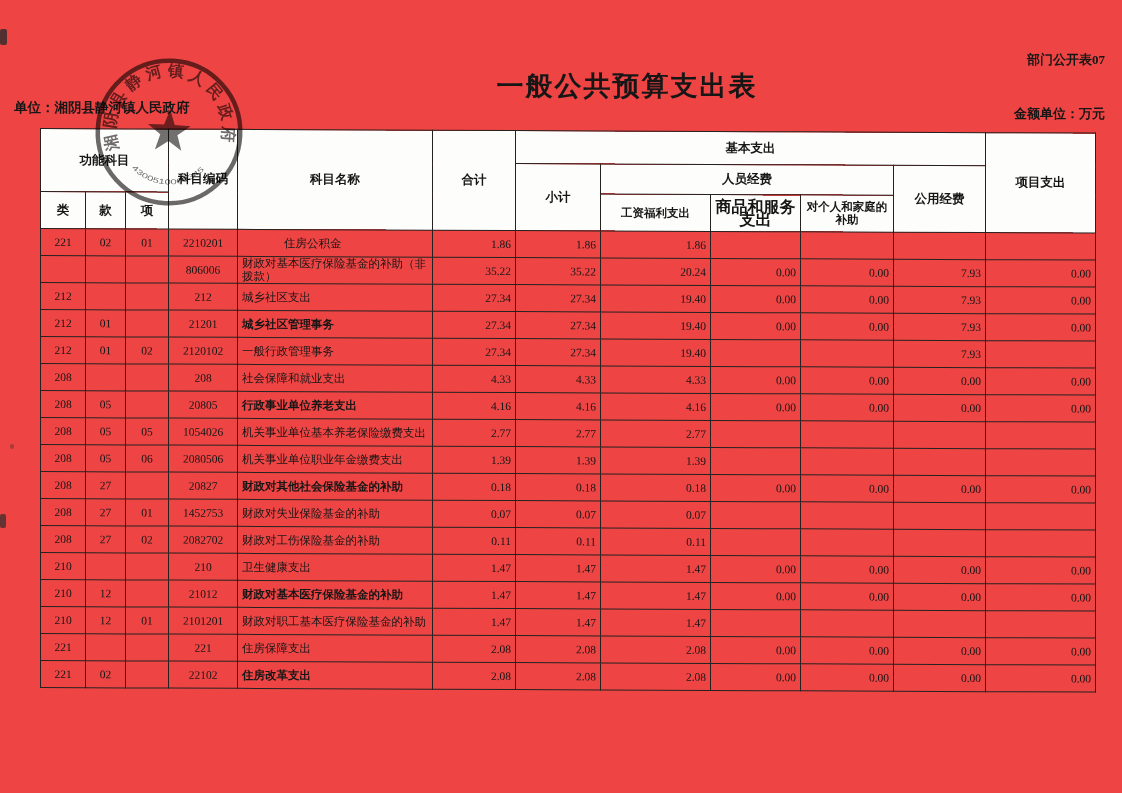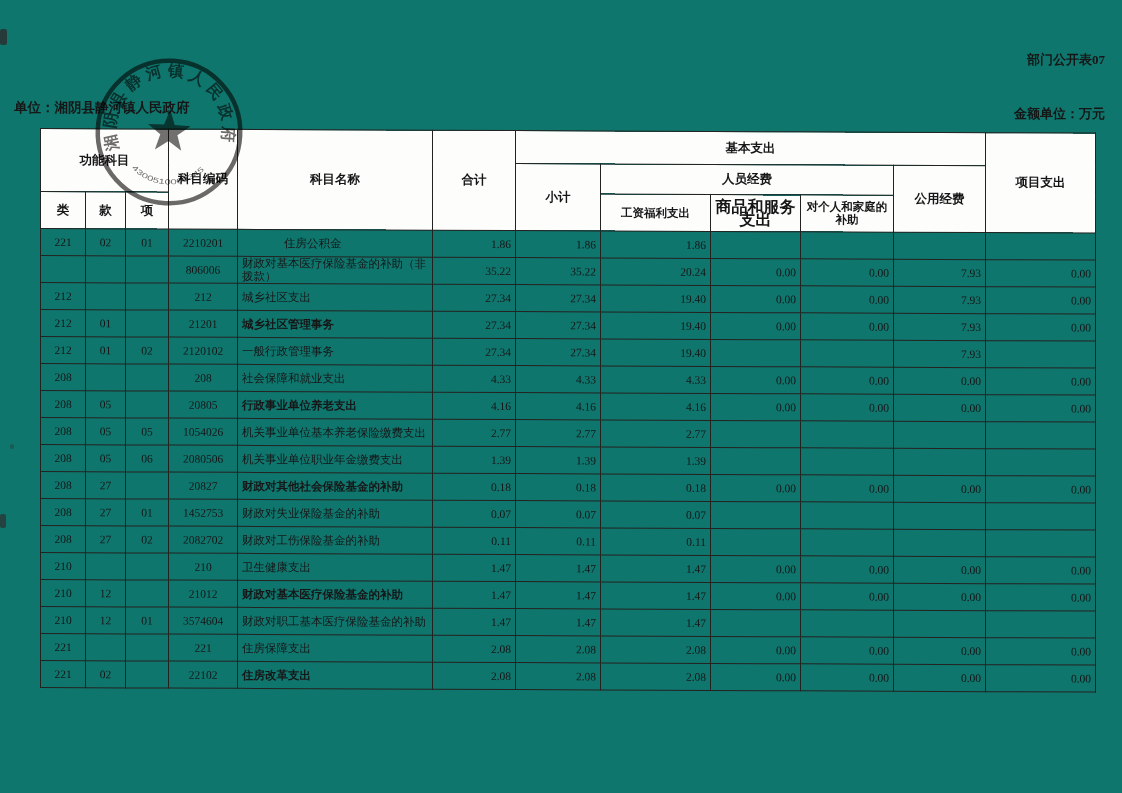--- a/index.html
+++ b/index.html
@@ -1,18 +1,18 @@
 <!DOCTYPE html>
 <html><head>
 <meta charset="utf-8">
 <style>
   html,body{margin:0;padding:0;background:#e8e8e6;}
   .page{
     position:relative; width:1122px; height:793px; margin:0 auto;
-    background:#0f766e; overflow:hidden;
+    background:#ef4444; overflow:hidden;
     font-family:"Liberation Serif", serif; color:#161616;
   }
   .form-number{position:absolute; top:51px; right:17px; font-size:13px; font-weight:bold;}
   .doc-title{position:absolute; top:68px; left:0; width:100%; box-sizing:border-box; padding-left:132px;
     text-align:center; font-size:27px; font-weight:bold; letter-spacing:2px; margin:0;}
   .unit-line{position:absolute; top:99px; left:14px; font-size:13.5px; font-weight:bold;}
   .amount-unit{position:absolute; top:105px; right:17px; font-size:13px; font-weight:bold;margin-left:23px;}
 
   table.bt{
     position:absolute; left:40px; top:128px; width:1055px;
@@ -38,20 +38,21 @@
   .a1{left:0; top:29px;  width:7px; height:16px; opacity:.8;}
   .a2{left:0; top:514px; width:6px; height:14px; opacity:.7;}
   .a3{left:10px; top:444px; width:4px; height:5px; opacity:.35;}
 </style>
 </head>
 <body>
 
 <div class="page" data-name="scanned-document-page">
 
   <div class="form-number" data-name="form-number-label">部门公开表07</div>
+  <h1 class="doc-title" data-name="page-title">一般公共预算支出表</h1>
   <div class="unit-line" data-name="unit-label">单位：湘阴县静河镇人民政府</div>
   <div class="amount-unit" data-name="amount-unit-label">金额单位：万元</div>
 
   <table class="bt" data-name="budget-expenditure-table">
     <colgroup>
       <col style="width:45px">
         <col style="width:40px">
         <col style="width:43px">
       <col style="width:69px">
         <col style="width:195px">
@@ -280,21 +281,21 @@
           <td data-name="cell-wage" class="num">1.47</td>
           <td data-name="cell-goods" class="num">0.00</td>
           <td data-name="cell-family" class="num">0.00</td>
           <td data-name="cell-public" class="num">0.00</td>
           <td data-name="cell-project" class="num">0.00</td>
         </tr>
         <tr data-name="table-row">
           <td data-name="cell-lei" class="ctr">210</td>
           <td data-name="cell-kuan" class="ctr">12</td>
           <td data-name="cell-xiang" class="ctr">01</td>
-          <td data-name="cell-code" class="ctr">3574604</td>
+          <td data-name="cell-code" class="ctr">2101201</td>
           <td data-name="cell-name" class="name ind3">财政对职工基本医疗保险基金的补助</td>
           <td data-name="cell-total" class="num">1.47</td>
           <td data-name="cell-subtotal" class="num">1.47</td>
           <td data-name="cell-wage" class="num">1.47</td>
           <td data-name="cell-goods" class="num"></td>
           <td data-name="cell-family" class="num"></td>
           <td data-name="cell-public" class="num"></td>
           <td data-name="cell-project" class="num"></td>
         </tr>
         <tr data-name="table-row">

